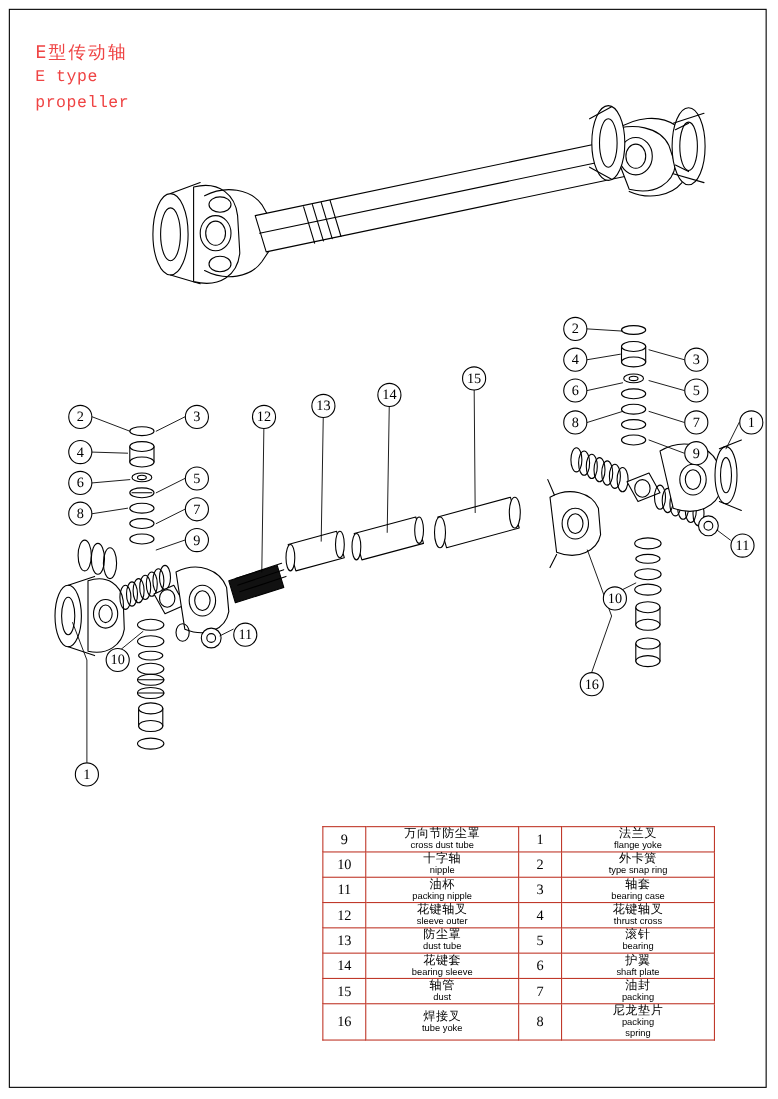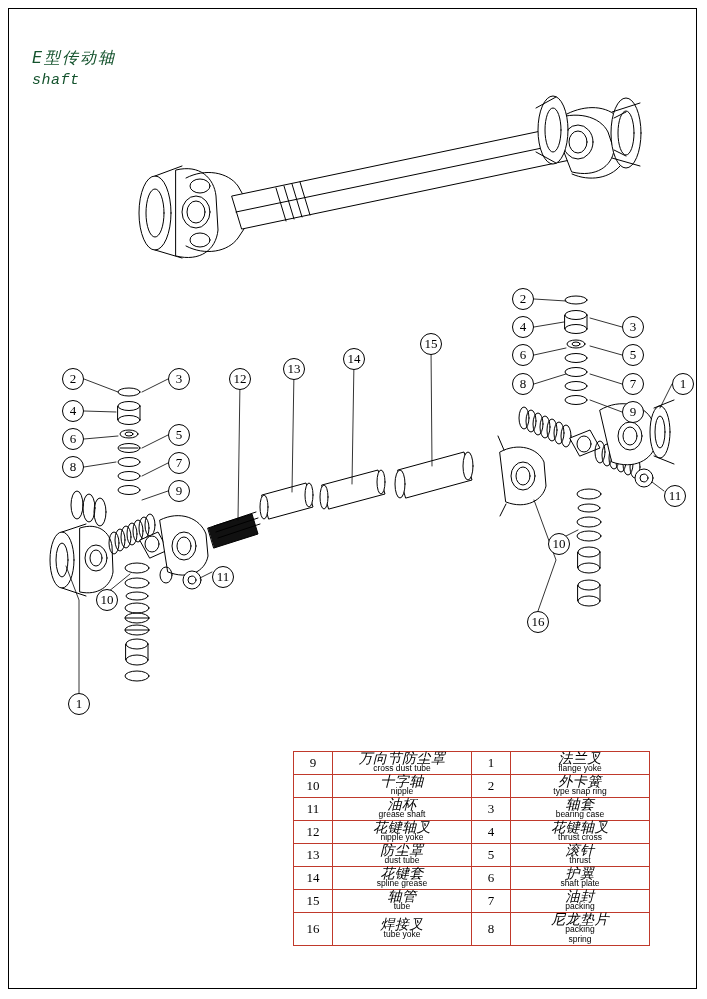--- a/index.html
+++ b/index.html
@@ -22,27 +22,26 @@
     left: 8px;
     top: 8px;
     width: 689px;
     height: 981px;
     border: 1px solid #000;
     box-sizing: border-box;
   }
   .title {
     position: absolute;
     left: 32px;
-    top: 46px;
+    top: 36px;
     width: 220px;
     font-size: 17px;
     line-height: 23px;
-    color: #14532d;
+    color: #ef4444;
     letter-spacing: 1px;
-    font-style: italic;
   }
   .title .cn {
     font-family: "DejaVu Sans", sans-serif;
     font-size: 16px;
     letter-spacing: 2px;
   }
   .title .en {
     font-family: "Liberation Mono", monospace;
     font-size: 15px;
     letter-spacing: 0.5px;
@@ -92,40 +91,40 @@
     font-family: "Liberation Serif", serif;
   }
   .legend td.desc {
     width: 134px;
     font-family: "DejaVu Sans", sans-serif;
     font-size: 8px;
   }
   .legend td.desc .cn {
     display: block;
     font-family: "DejaVu Sans", sans-serif;
-    font-size: 14px;
+    font-size: 11px;
     letter-spacing: 0.5px;
-    font-style: italic;
   }
   .legend td.desc .en {
     display: block;
     font-family: Liberation Sans, sans-serif;
     font-size: 8.5px;
   }
 </style>
 </head>
 <body>
 
 <div id="page">
 
   <div class="frame"></div>
 
   <div class="title">
     <div class="cn">E型传动轴</div>
-    <div class="en">shaft</div>
+    <div class="en">E type</div>
+    <div class="en">propeller</div>
   </div>
 
   <svg class="art" viewBox="0 0 707 999">
     <g fill="none" stroke="#000" stroke-width="1" stroke-linejoin="round" stroke-linecap="round">
 
       <g>
 
         <ellipse cx="155" cy="213" rx="16" ry="37" fill="#fff"></ellipse>
         <ellipse cx="155" cy="213" rx="9" ry="24" fill="#fff"></ellipse>
         <path d="M155 176 L182 166 M155 250 L182 258"></path>
@@ -401,69 +400,69 @@
         <td class="num">2</td>
         <td class="desc">
           <span class="cn">外卡簧</span>
           <span class="en">type snap ring</span>
         </td>
       </tr>
       <tr>
         <td class="num">11</td>
         <td class="desc">
           <span class="cn">油杯</span>
-          <span class="en">grease shaft</span>
+          <span class="en">packing nipple</span>
         </td>
         <td class="num">3</td>
         <td class="desc">
           <span class="cn">轴套</span>
           <span class="en">bearing case</span>
         </td>
       </tr>
       <tr>
         <td class="num">12</td>
         <td class="desc">
           <span class="cn">花键轴叉</span>
-          <span class="en">nipple yoke</span>
+          <span class="en">sleeve outer</span>
         </td>
         <td class="num">4</td>
         <td class="desc">
           <span class="cn">花键轴叉</span>
           <span class="en">thrust cross</span>
         </td>
       </tr>
       <tr>
         <td class="num">13</td>
         <td class="desc">
           <span class="cn">防尘罩</span>
           <span class="en">dust tube</span>
         </td>
         <td class="num">5</td>
         <td class="desc">
           <span class="cn">滚针</span>
-          <span class="en">thrust</span>
+          <span class="en">bearing</span>
         </td>
       </tr>
       <tr>
         <td class="num">14</td>
         <td class="desc">
           <span class="cn">花键套</span>
-          <span class="en">spline grease</span>
+          <span class="en">bearing sleeve</span>
         </td>
         <td class="num">6</td>
         <td class="desc">
           <span class="cn">护翼</span>
           <span class="en">shaft plate</span>
         </td>
       </tr>
       <tr>
         <td class="num">15</td>
         <td class="desc">
           <span class="cn">轴管</span>
-          <span class="en">tube</span>
+          <span class="en">dust</span>
         </td>
         <td class="num">7</td>
         <td class="desc">
           <span class="cn">油封</span>
           <span class="en">packing</span>
         </td>
       </tr>
       <tr>
         <td class="num">16</td>
         <td class="desc">

